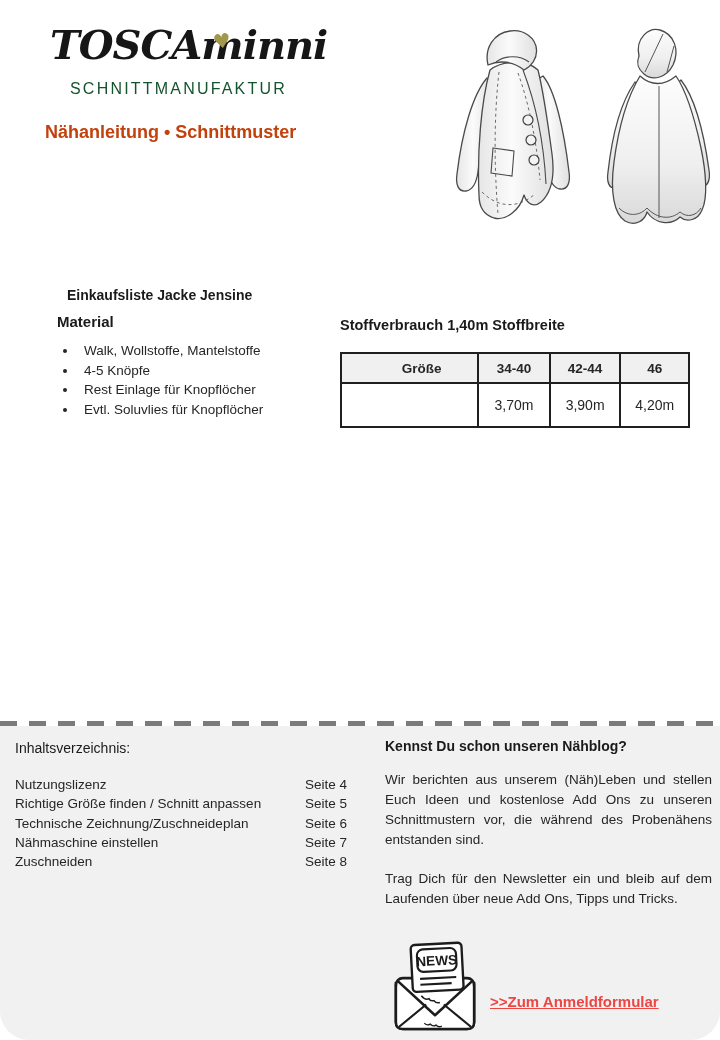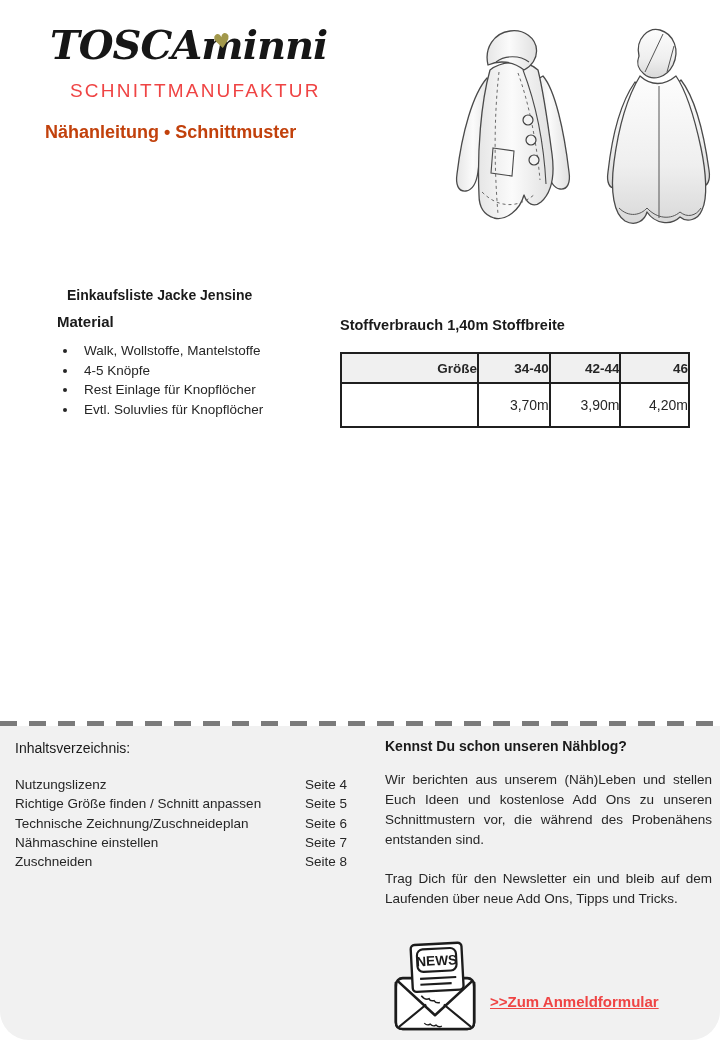--- a/index.html
+++ b/index.html
@@ -6,40 +6,40 @@
   html,body { background:#ffffff; }
   body { font-family:"Liberation Sans", sans-serif; color:#262626; }
   .page { position:relative; width:720px; height:1040px; background:#ffffff; overflow:hidden;border-radius:29px; }
 
   
   .logo-script { position:absolute; left:50px; top:16px;
     font-family:"DejaVu Serif", serif; font-style:italic; font-weight:bold;
     font-size:40px; letter-spacing:-1px; color:#161616; line-height:58px; }
   .heart { position:absolute; left:163px; top:-4px; font-size:20px; color:#a2984b;
     font-style:normal; transform:rotate(-8deg); letter-spacing:0; }
-  .logo-sub { position:absolute; left:70px; top:80px; font-size:19px; font-weight:500;
-    letter-spacing:2.2px; color:#ef4444; }
+  .logo-sub { position:absolute; left:70px; top:80px; font-size:16px; font-weight:500;
+    letter-spacing:2.2px; color:#14532d; }
   .tagline { position:absolute; left:45px; top:122px; font-size:18px; font-weight:bold; color:#c2410c; }
 
   
   .jackets { position:absolute; left:443px; top:24px; width:272px; height:222px; }
 
   
   .shopping-title { position:absolute; left:55px; top:287px; font-size:14px; font-weight:bold; color:#1a1a1a;margin-left:12px; }
   .material-title { position:absolute; left:57px; top:313px; font-size:15px; font-weight:bold; color:#1a1a1a; }
   .material-list { position:absolute; left:60px; top:341px; width:290px; list-style:disc outside; padding-left:18px; }
   .material-list li { font-size:13.5px; line-height:19.5px; color:#262626; padding-left:6px; }
 
   
   .fabric-title { position:absolute; left:340px; top:317px; font-size:14.5px; font-weight:bold; color:#1a1a1a; }
   .fabric-table { position:absolute; left:340px; top:352px; width:350px; border-collapse:collapse;
     font-size:13.5px; }
-  .fabric-table th, .fabric-table td { border:2px solid #1f1f1f; text-align:right; vertical-align:middle; }
+  .fabric-table th, .fabric-table td { border:2px solid #1f1f1f; text-align:center; vertical-align:middle; }
   .fabric-table th { height:30px; font-weight:bold; background:#f0f0f0; }
-  .fabric-table th.first { text-align:right; padding-left:24px; }
+  .fabric-table th.first { text-align:center; padding-left:24px; }
   .fabric-table td { height:44px; font-size:14px; }
 
   
   .divider { position:absolute; left:0; top:721px; width:720px; height:5px;
     background:repeating-linear-gradient(to right,#7b7b7b 0 17px, rgba(0,0,0,0) 17px 29px); }
   .bottom-band { position:absolute; left:0; top:726px; width:720px; height:314px; background:#f1f1f1; }
 
   
   .toc { position:absolute; left:15px; top:740px; width:360px; }
   .toc-title { font-size:14px; font-weight:normal; color:#1a1a1a; }

